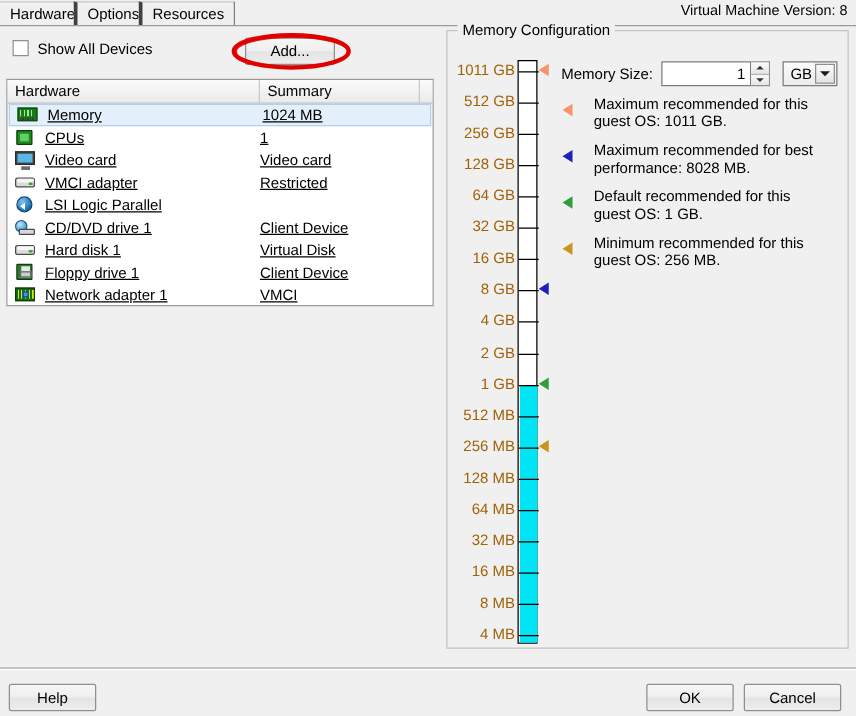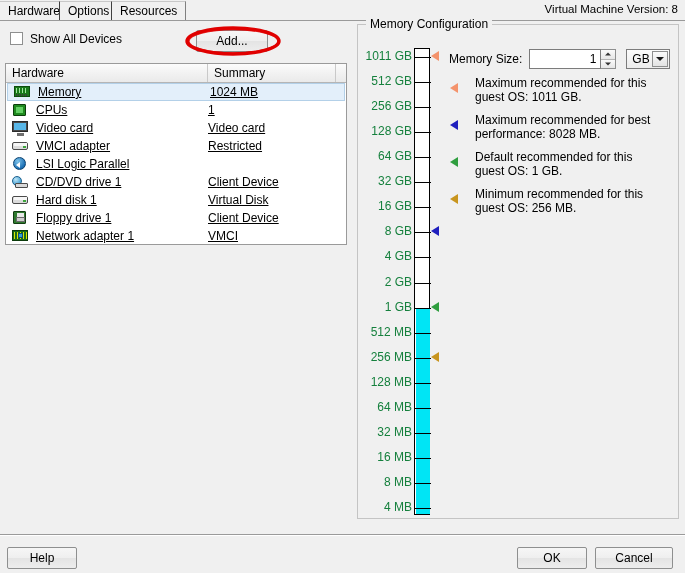--- a/index.html
+++ b/index.html
@@ -34,21 +34,21 @@
     background: #f0f0f0;
   }
   .tab {
     position: absolute;
     top: 1px;
     height: 19px;
     line-height: 19px;
     padding: 0 8px;
     font-size: 12px;
     background: #f0f0f0;
-    border-left: 1px solid #404040;
+    border-left: 3px solid #404040;
     border-right: 1px solid #808080;
     border-top: 1px solid #c8c8c8;
     box-sizing: border-box;
     white-space: nowrap;
     color: #000;
   }
   .tab.first { border-left: none; }
   .tab.active {
     font-weight: normal;
   }
@@ -262,21 +262,21 @@
     position: absolute;
     left: 0;
     width: 16px;
     height: 1px;
     background: #000;
   }
   .tick-label {
     position: absolute;
     right: 0;
     font-size: 12px;
-    color: #15803d;
+    color: #a16207;
     white-space: nowrap;
     text-align: right;
     transform: translateY(-50%);
   }
   #tick-labels {
     position: absolute;
     left: 358px; top: 48px;
     width: 54px; height: 467px;
   }
 

